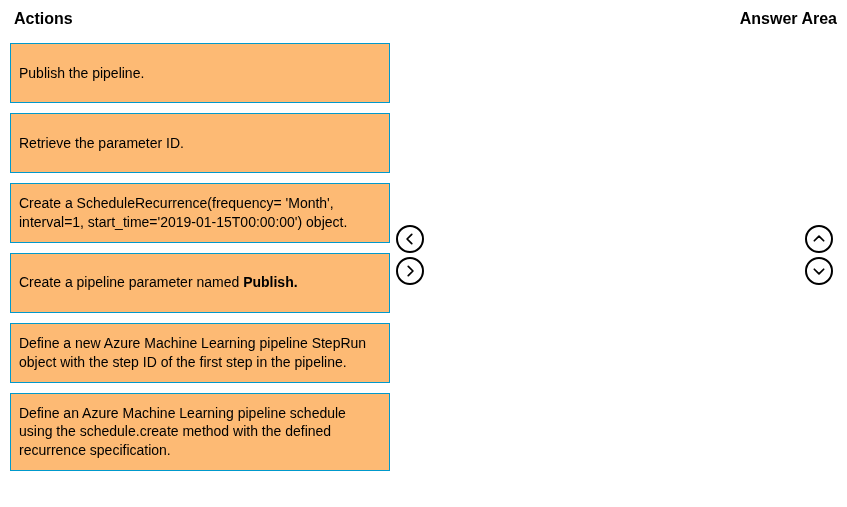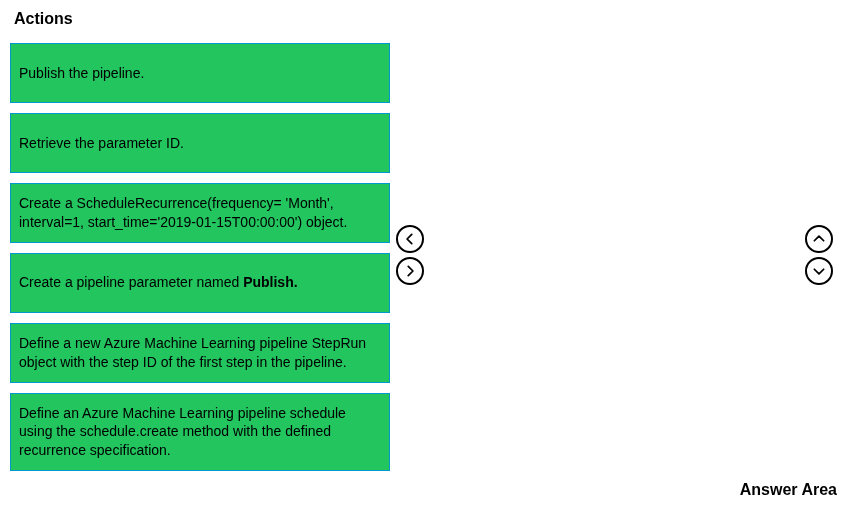--- a/index.html
+++ b/index.html
@@ -12,21 +12,20 @@
       background: #fff;
       width: 847px;
       height: 507px;
       position: relative;
       padding: 10px;
     }
     .container {
       display: flex;
       width: 100%;
       height: 100%;
-      flex-direction: column;
     }
     .actions-column {
       width: 380px;
       position: relative;
     }
     .answer-column {
       flex: 1;
       position: relative;
       padding-left: 30px;
     }
@@ -43,21 +42,21 @@
       margin-left: 0;
       text-align: right;
     }
     .action-box {
       border: 1px solid #0099cc;
       padding: 10px 8px;
       margin-bottom: 10px;
       font-size: 14px;
       line-height: 1.35;
       color: #000;
-      background: #22c55e;
+      background: #fdba74;
       min-height: 48px;
       display: flex;
       align-items: center;
     }
     .action-box.tall {
       min-height: 60px;
     }
     .bold {
       font-weight: bold;
     }

